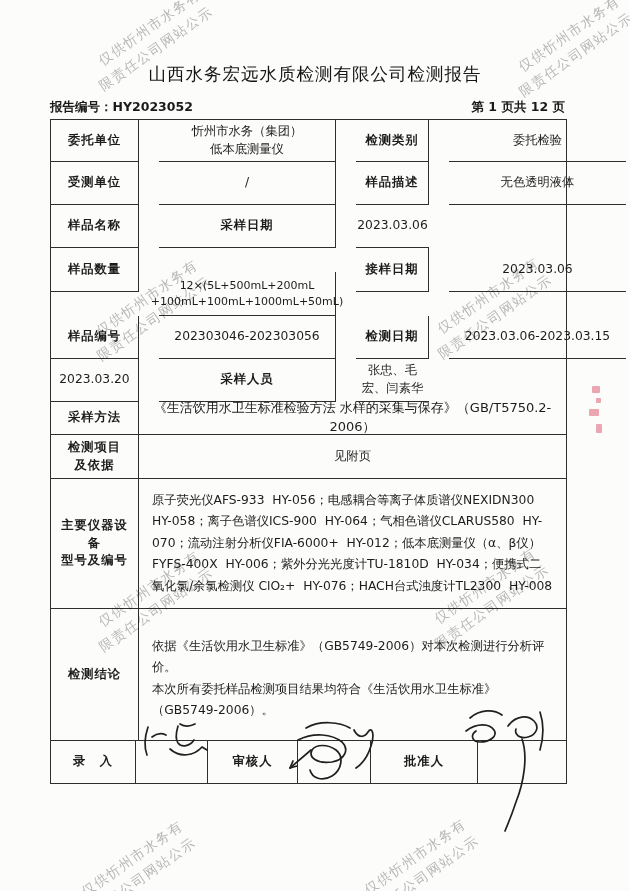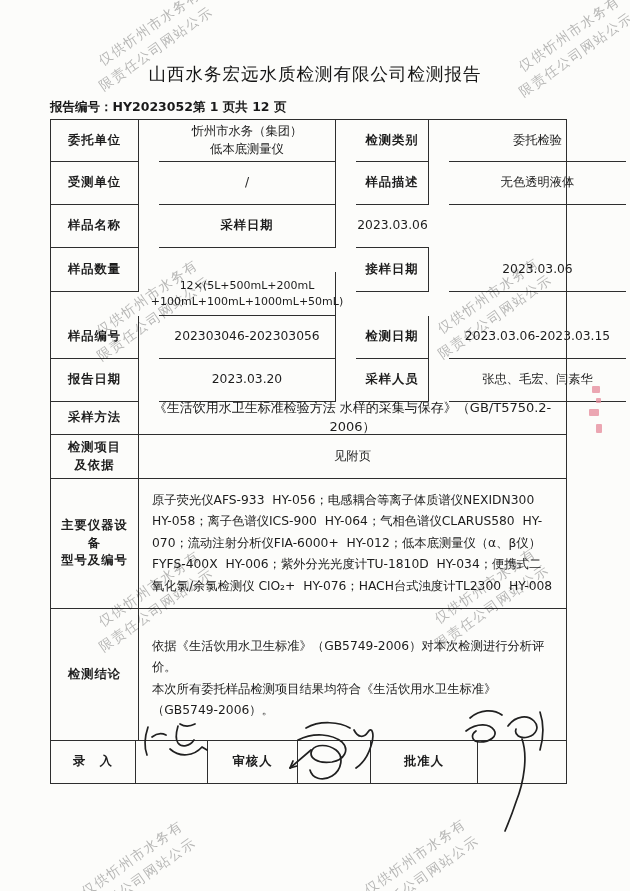--- a/index.html
+++ b/index.html
@@ -18,21 +18,21 @@
   }
   
   .title{
     position:absolute;top:62px;left:0;width:100%;
     text-align:center;
     font-size:17.5px;font-weight:normal;letter-spacing:1px;
     color:#151515;
   }
   .meta-row{
     position:absolute;top:99px;left:50px;width:515px;
-    display:flex;justify-content:flex-start;align-items:baseline;
+    display:flex;justify-content:space-between;align-items:baseline;
     font-size:12.5px;font-weight:bold;color:#1a1a1a;
   }
   
   .tbl{
     position:absolute;top:119px;left:50px;width:515px;
     border:1.5px solid #2e2e2e;
     background:transparent;
   }
   .grid4{display:grid;grid-template-columns:88px 177px 73px 177px;gap:20px;}
   .gridwide{display:grid;grid-template-columns:88px 427px;}
@@ -161,21 +161,20 @@
     </div>
 
     <div class="grid4">
       <div class="cell lbl h43">样品编号</div>
       <div class="cell h43">202303046-202303056</div>
       <div class="cell lbl h43">检测日期</div>
       <div class="cell h43 last">2023.03.06-2023.03.15</div>
     </div>
 
     <div class="grid4">
-      <div class="cell lbl h43">报告日期</div>
       <div class="cell h43">2023.03.20</div>
       <div class="cell lbl h43">采样人员</div>
       <div class="cell h43 last">张忠、毛宏、闫素华</div>
     </div>
 
     <div class="gridwide">
       <div class="cell lbl h33">采样方法</div>
       <div class="cell h33 last" style="font-size:13px;">《生活饮用水卫生标准检验方法 水样的采集与保存》（GB/T5750.2-2006）</div>
     </div>
 

